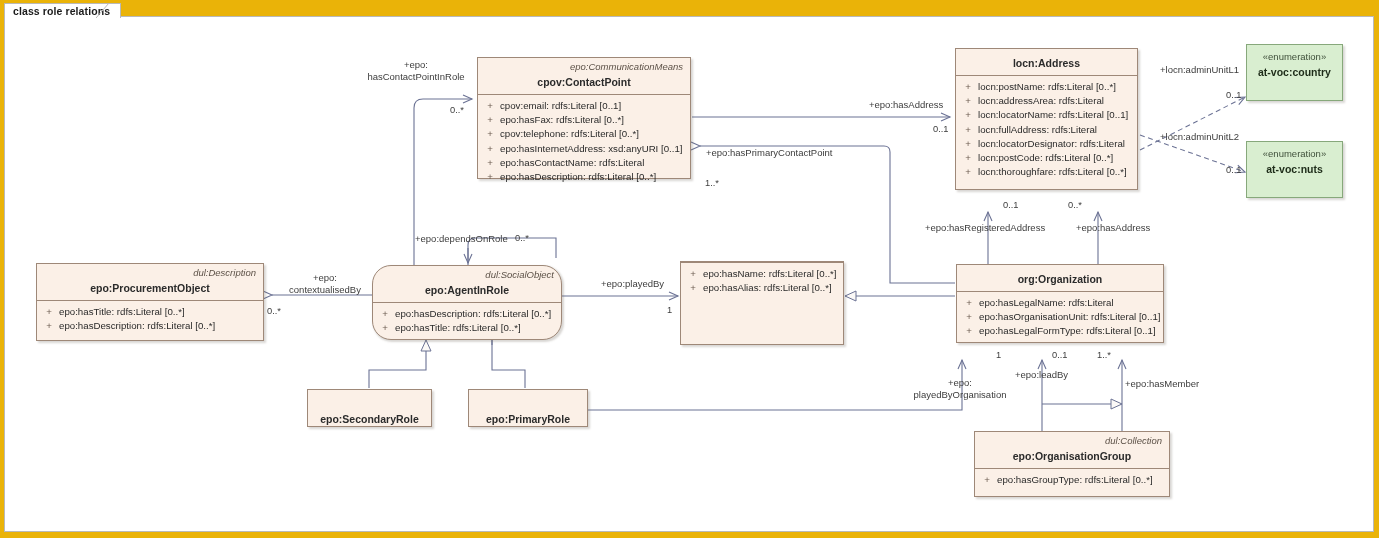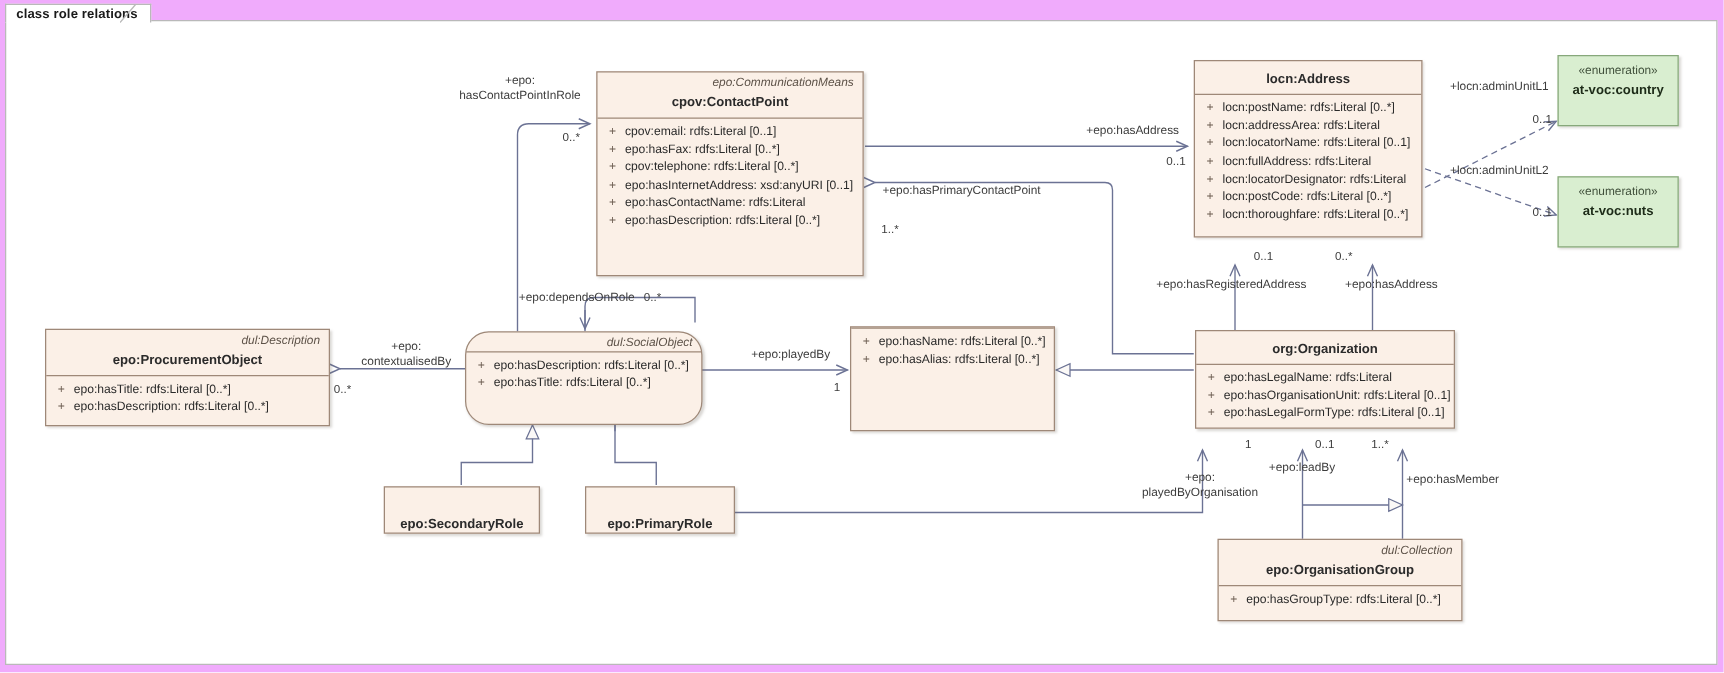--- a/index.html
+++ b/index.html
@@ -8,21 +8,21 @@
     background: #ffffff;
   }
   body {
     font-family: "Liberation Sans", sans-serif;
     -webkit-font-smoothing: antialiased;
   }
   #canvas {
     position: relative;
     width: 1379px;
     height: 538px;
-    background: #f0abfc;
+    background: #eab308;
     overflow: hidden;
   }
   
   .frame {
     position: absolute;
     left: 4px;
     top: 16px;
     width: 1370px;
     height: 516px;
     border: 1px solid #b9b9b9;
@@ -209,21 +209,21 @@
 
     <path d="M1042,404 L1122,404" fill="none" stroke="#6b7294" stroke-width="1.1" marker-end="url(#hollowTri)"></path>
 
     <path d="M369,388 L369,370 L426,370 L426,340" fill="none" stroke="#6b7294" stroke-width="1.1" marker-end="url(#hollowTri)"></path>
     <path d="M426,340 L426,328" fill="none" stroke="#6b7294" stroke-width="1.1" marker-end="url(#hollowTri)"></path>
 
     <path d="M525,388 L525,370 L492,370 L492,340" fill="none" stroke="#6b7294" stroke-width="1.1"></path>
     <path d="M492,345 L492,328" fill="none" stroke="#6b7294" stroke-width="1.1" marker-end="url(#hollowTri)"></path>
   </svg>
 
-  <div class="node" style="left:477px; top:57px; width:214px; height:164px;">
+  <div class="node" style="left:477px; top:57px; width:214px; height:122px;">
     <div class="stereo">epo:CommunicationMeans</div>
     <div class="title">cpov:ContactPoint</div>
     <div class="divider"></div>
     <div class="attrs">
       <div class="attr">
           <span class="vis">+</span>
           <span class="txt">cpov:email: rdfs:Literal [0..1]</span>
         </div>
       <div class="attr">
           <span class="vis">+</span>
@@ -304,20 +304,21 @@
         </div>
       <div class="attr">
           <span class="vis">+</span>
           <span class="txt">epo:hasDescription: rdfs:Literal [0..*]</span>
         </div>
     </div>
   </div>
 
   <div class="node" style="left:372px; top:265px; width:190px; height:75px;border-radius:19px;">
     <div class="stereo">dul:SocialObject</div>
+    <div class="title">epo:AgentInRole</div>
     <div class="divider"></div>
     <div class="attrs">
       <div class="attr">
           <span class="vis">+</span>
           <span class="txt">epo:hasDescription: rdfs:Literal [0..*]</span>
         </div>
       <div class="attr">
           <span class="vis">+</span>
           <span class="txt">epo:hasTitle: rdfs:Literal [0..*]</span>
         </div>

